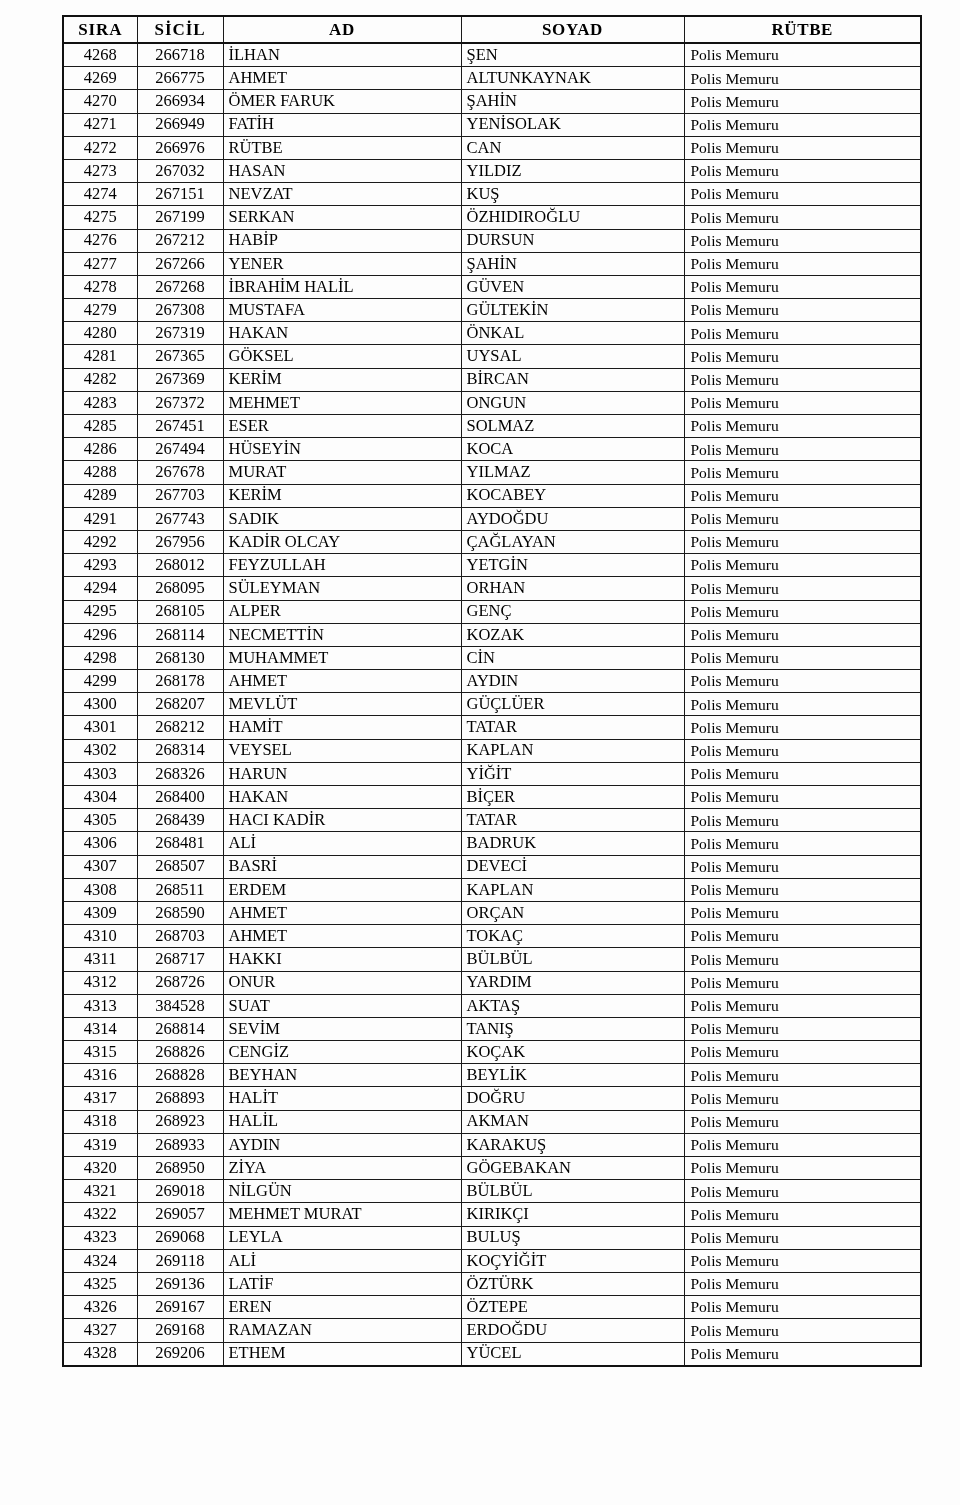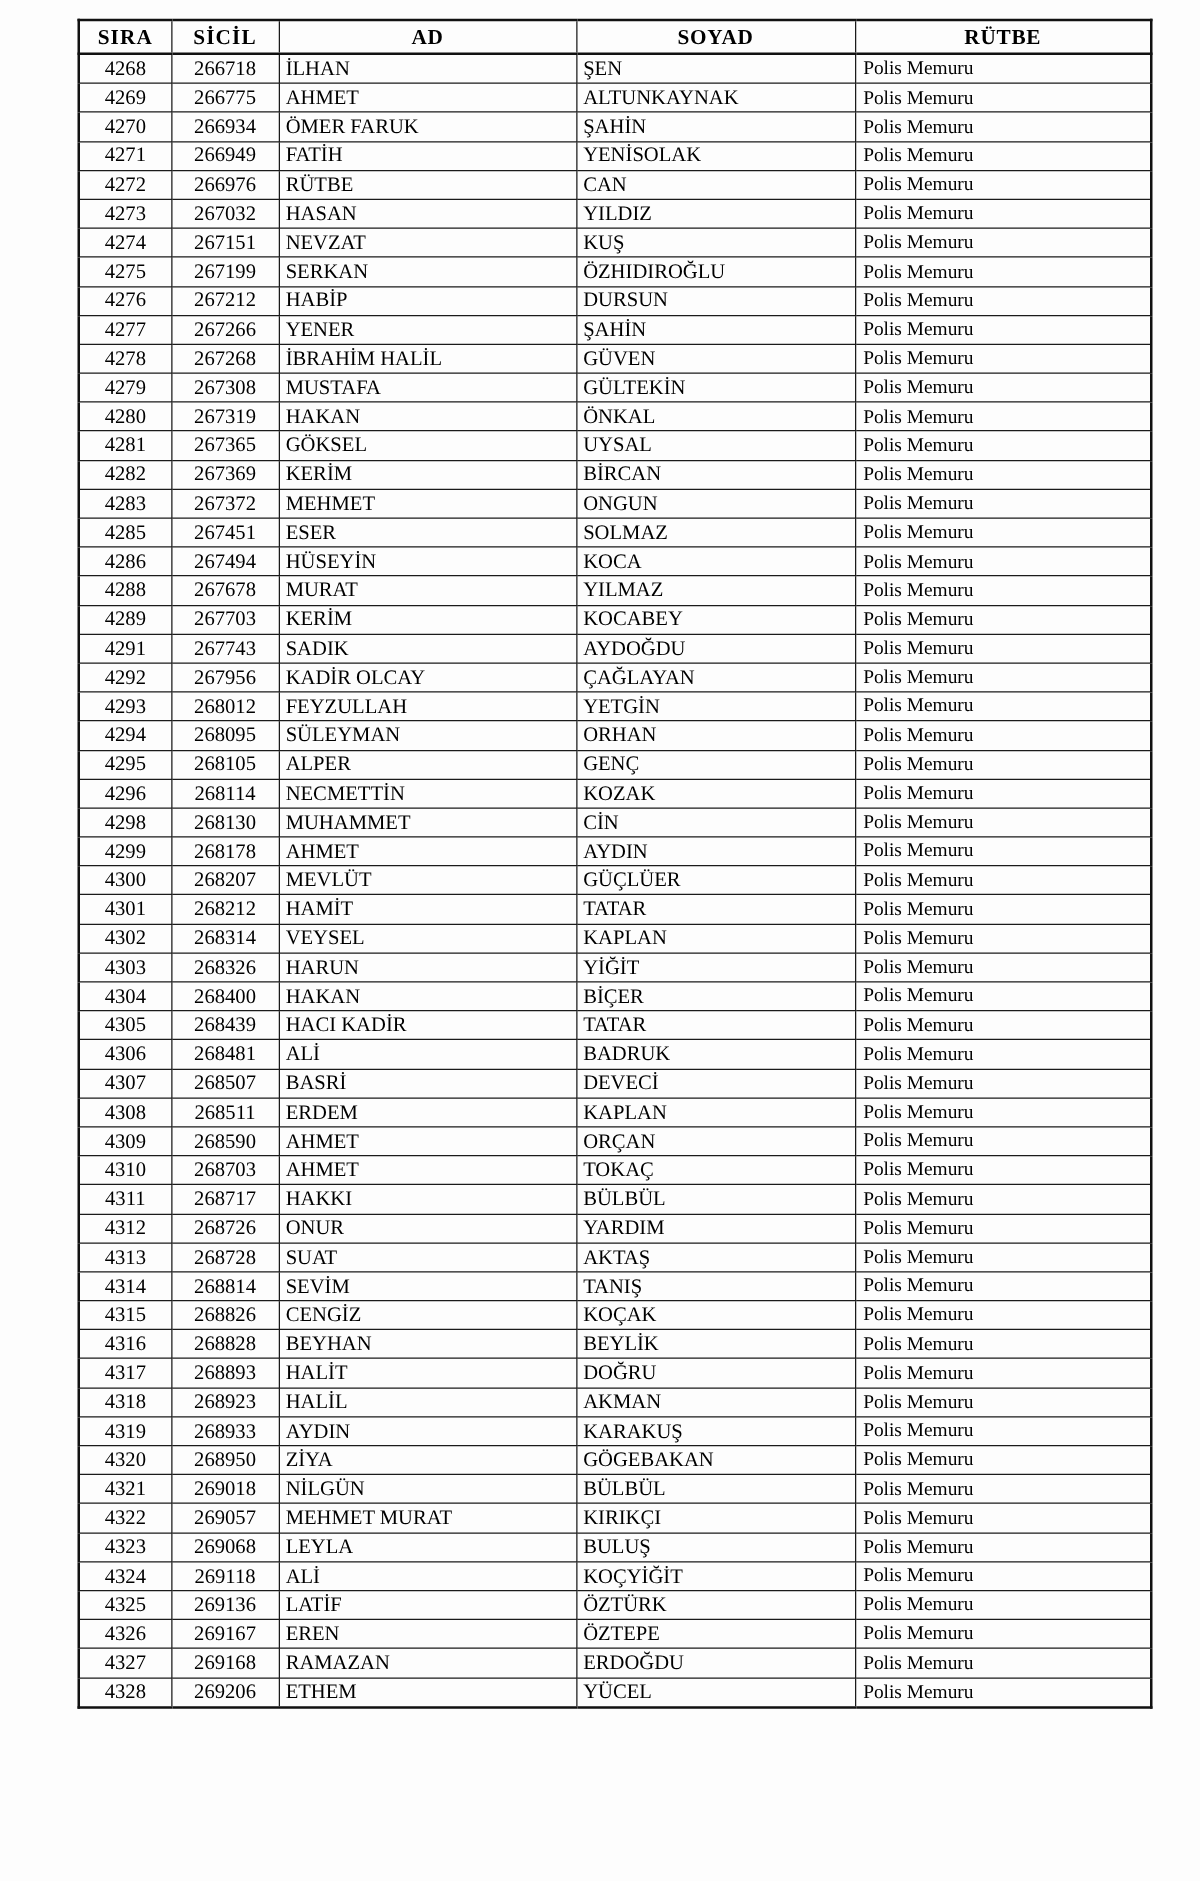--- a/index.html
+++ b/index.html
@@ -399,21 +399,21 @@
           </tr>
           <tr>
             <td class="cell-sira">4312</td>
             <td class="cell-sicil">268726</td>
             <td class="cell-ad">ONUR</td>
             <td class="cell-soyad">YARDIM</td>
             <td class="cell-rutbe">Polis Memuru</td>
           </tr>
           <tr>
             <td class="cell-sira">4313</td>
-            <td class="cell-sicil">268728</td>
+            <td class="cell-sicil">384528</td>
             <td class="cell-ad">SUAT</td>
             <td class="cell-soyad">AKTAŞ</td>
             <td class="cell-rutbe">Polis Memuru</td>
           </tr>
           <tr>
             <td class="cell-sira">4314</td>
             <td class="cell-sicil">268814</td>
             <td class="cell-ad">SEVİM</td>
             <td class="cell-soyad">TANIŞ</td>
             <td class="cell-rutbe">Polis Memuru</td>

